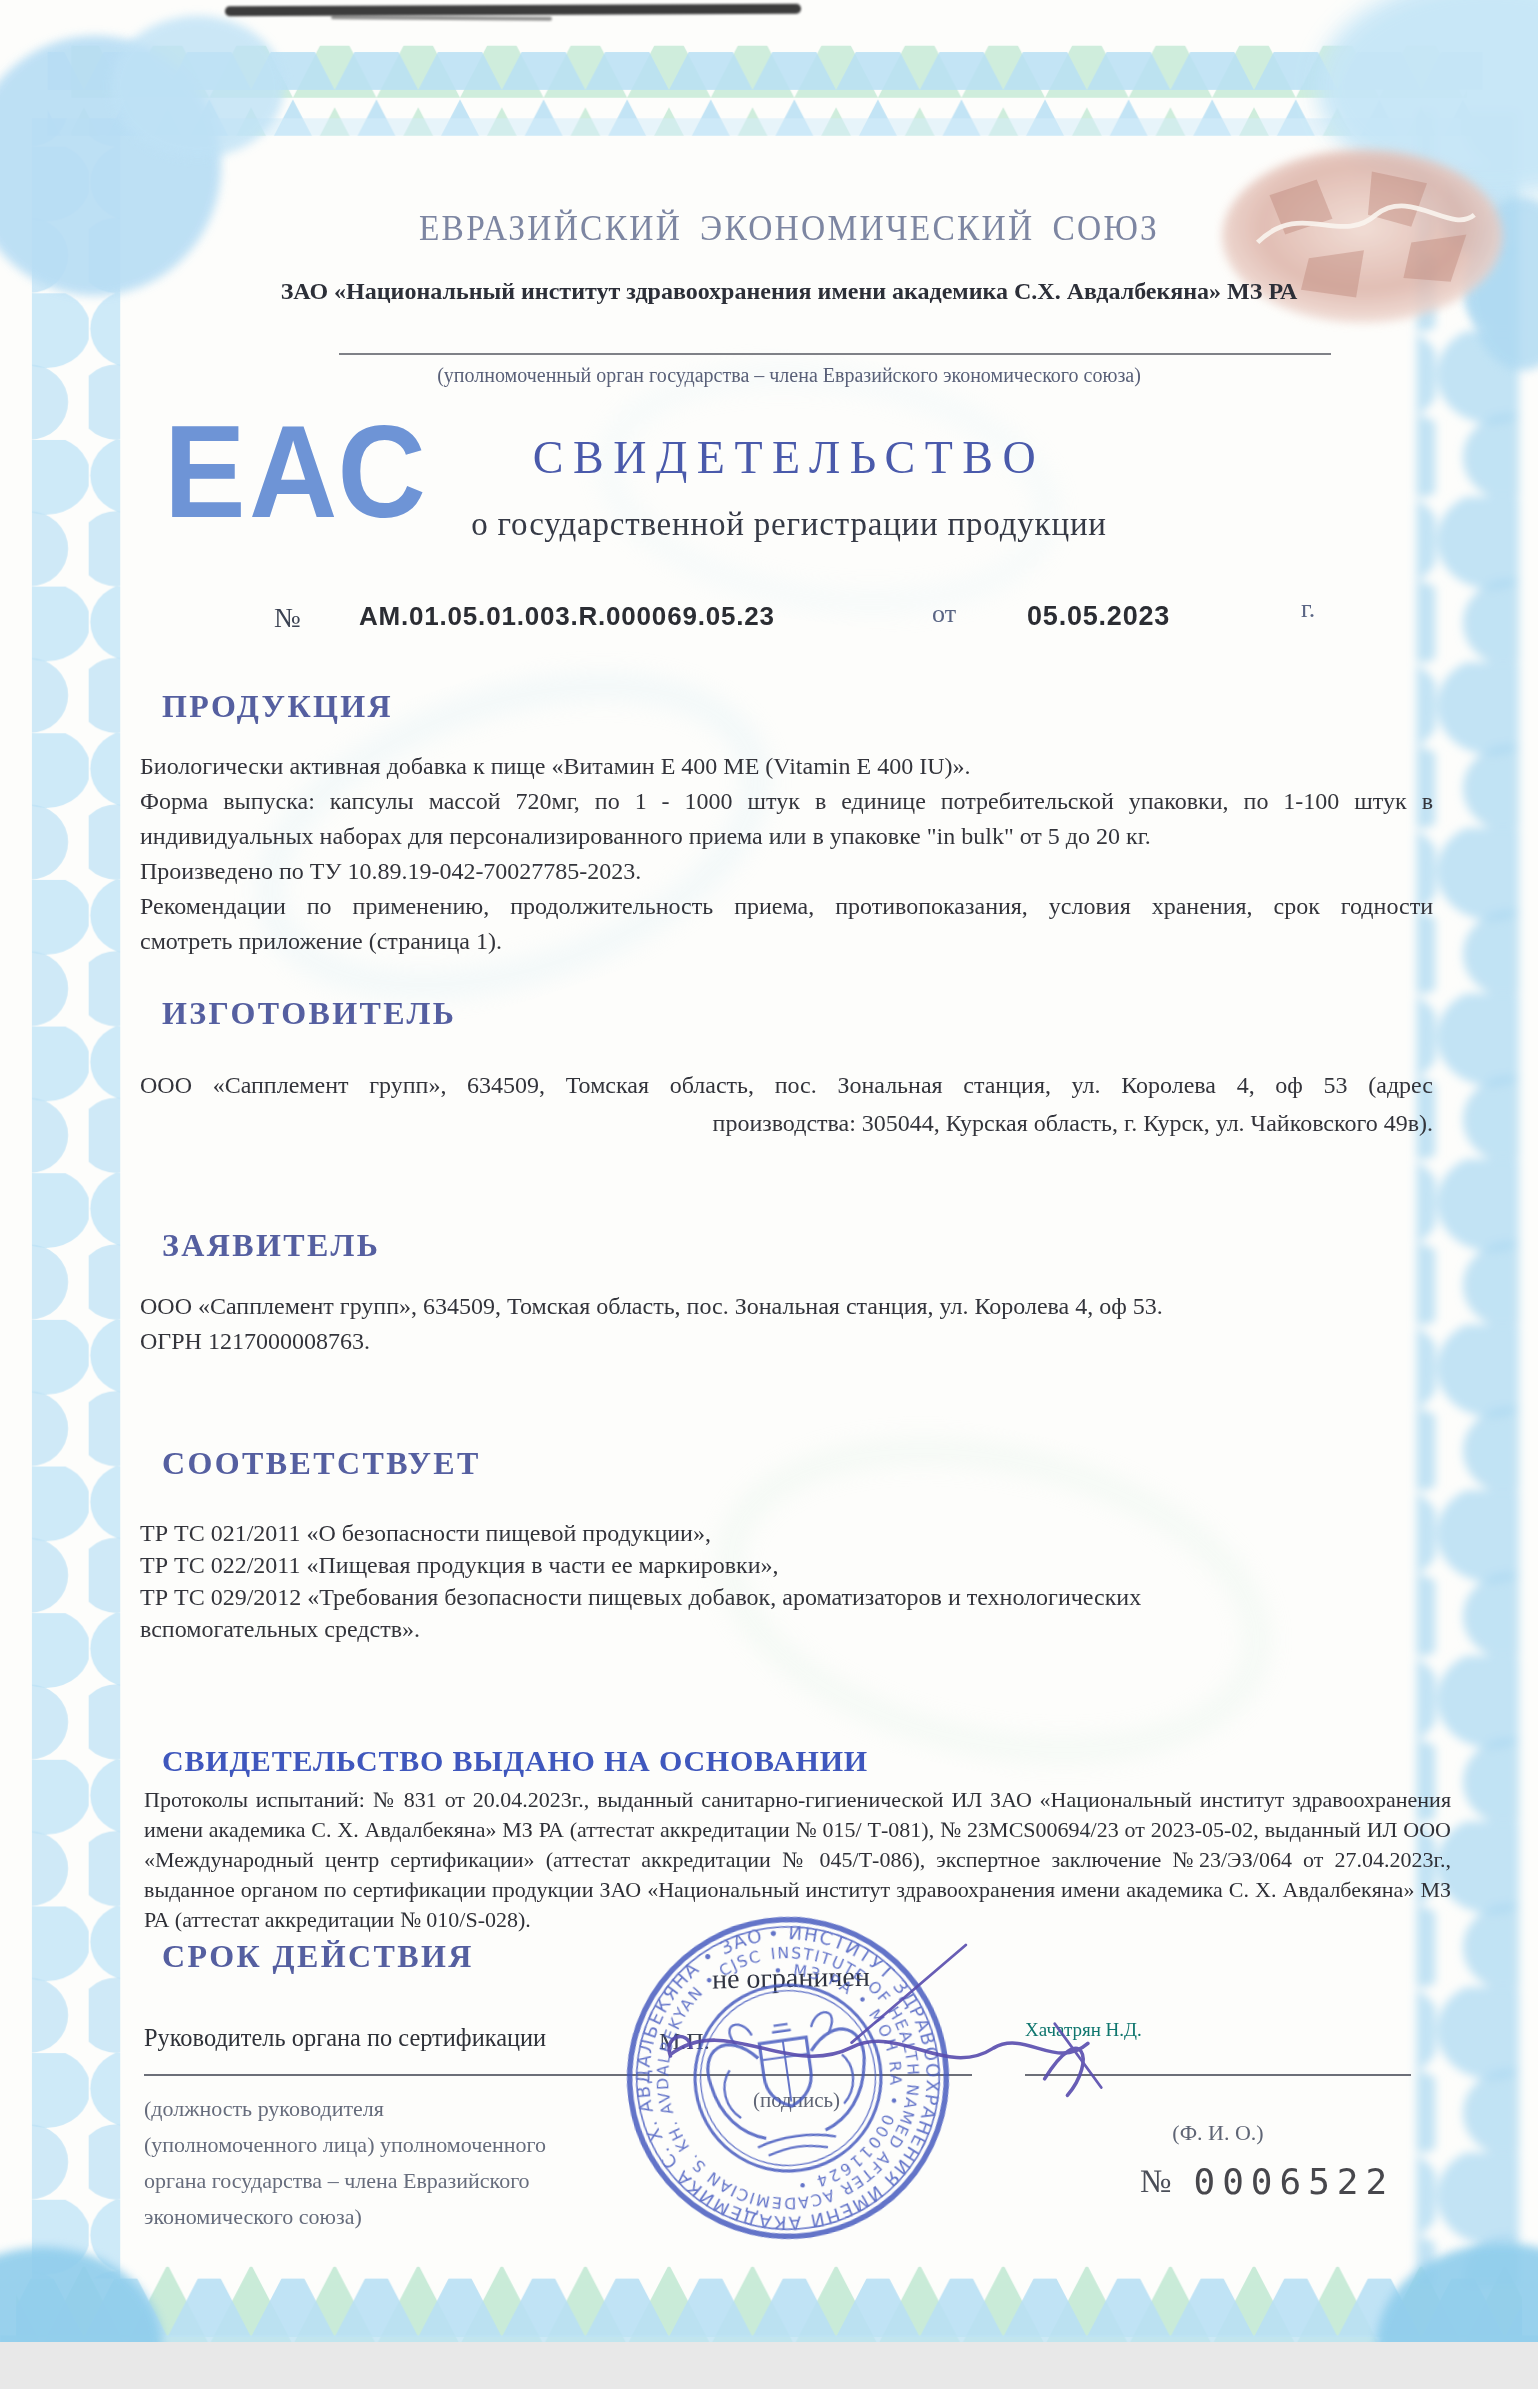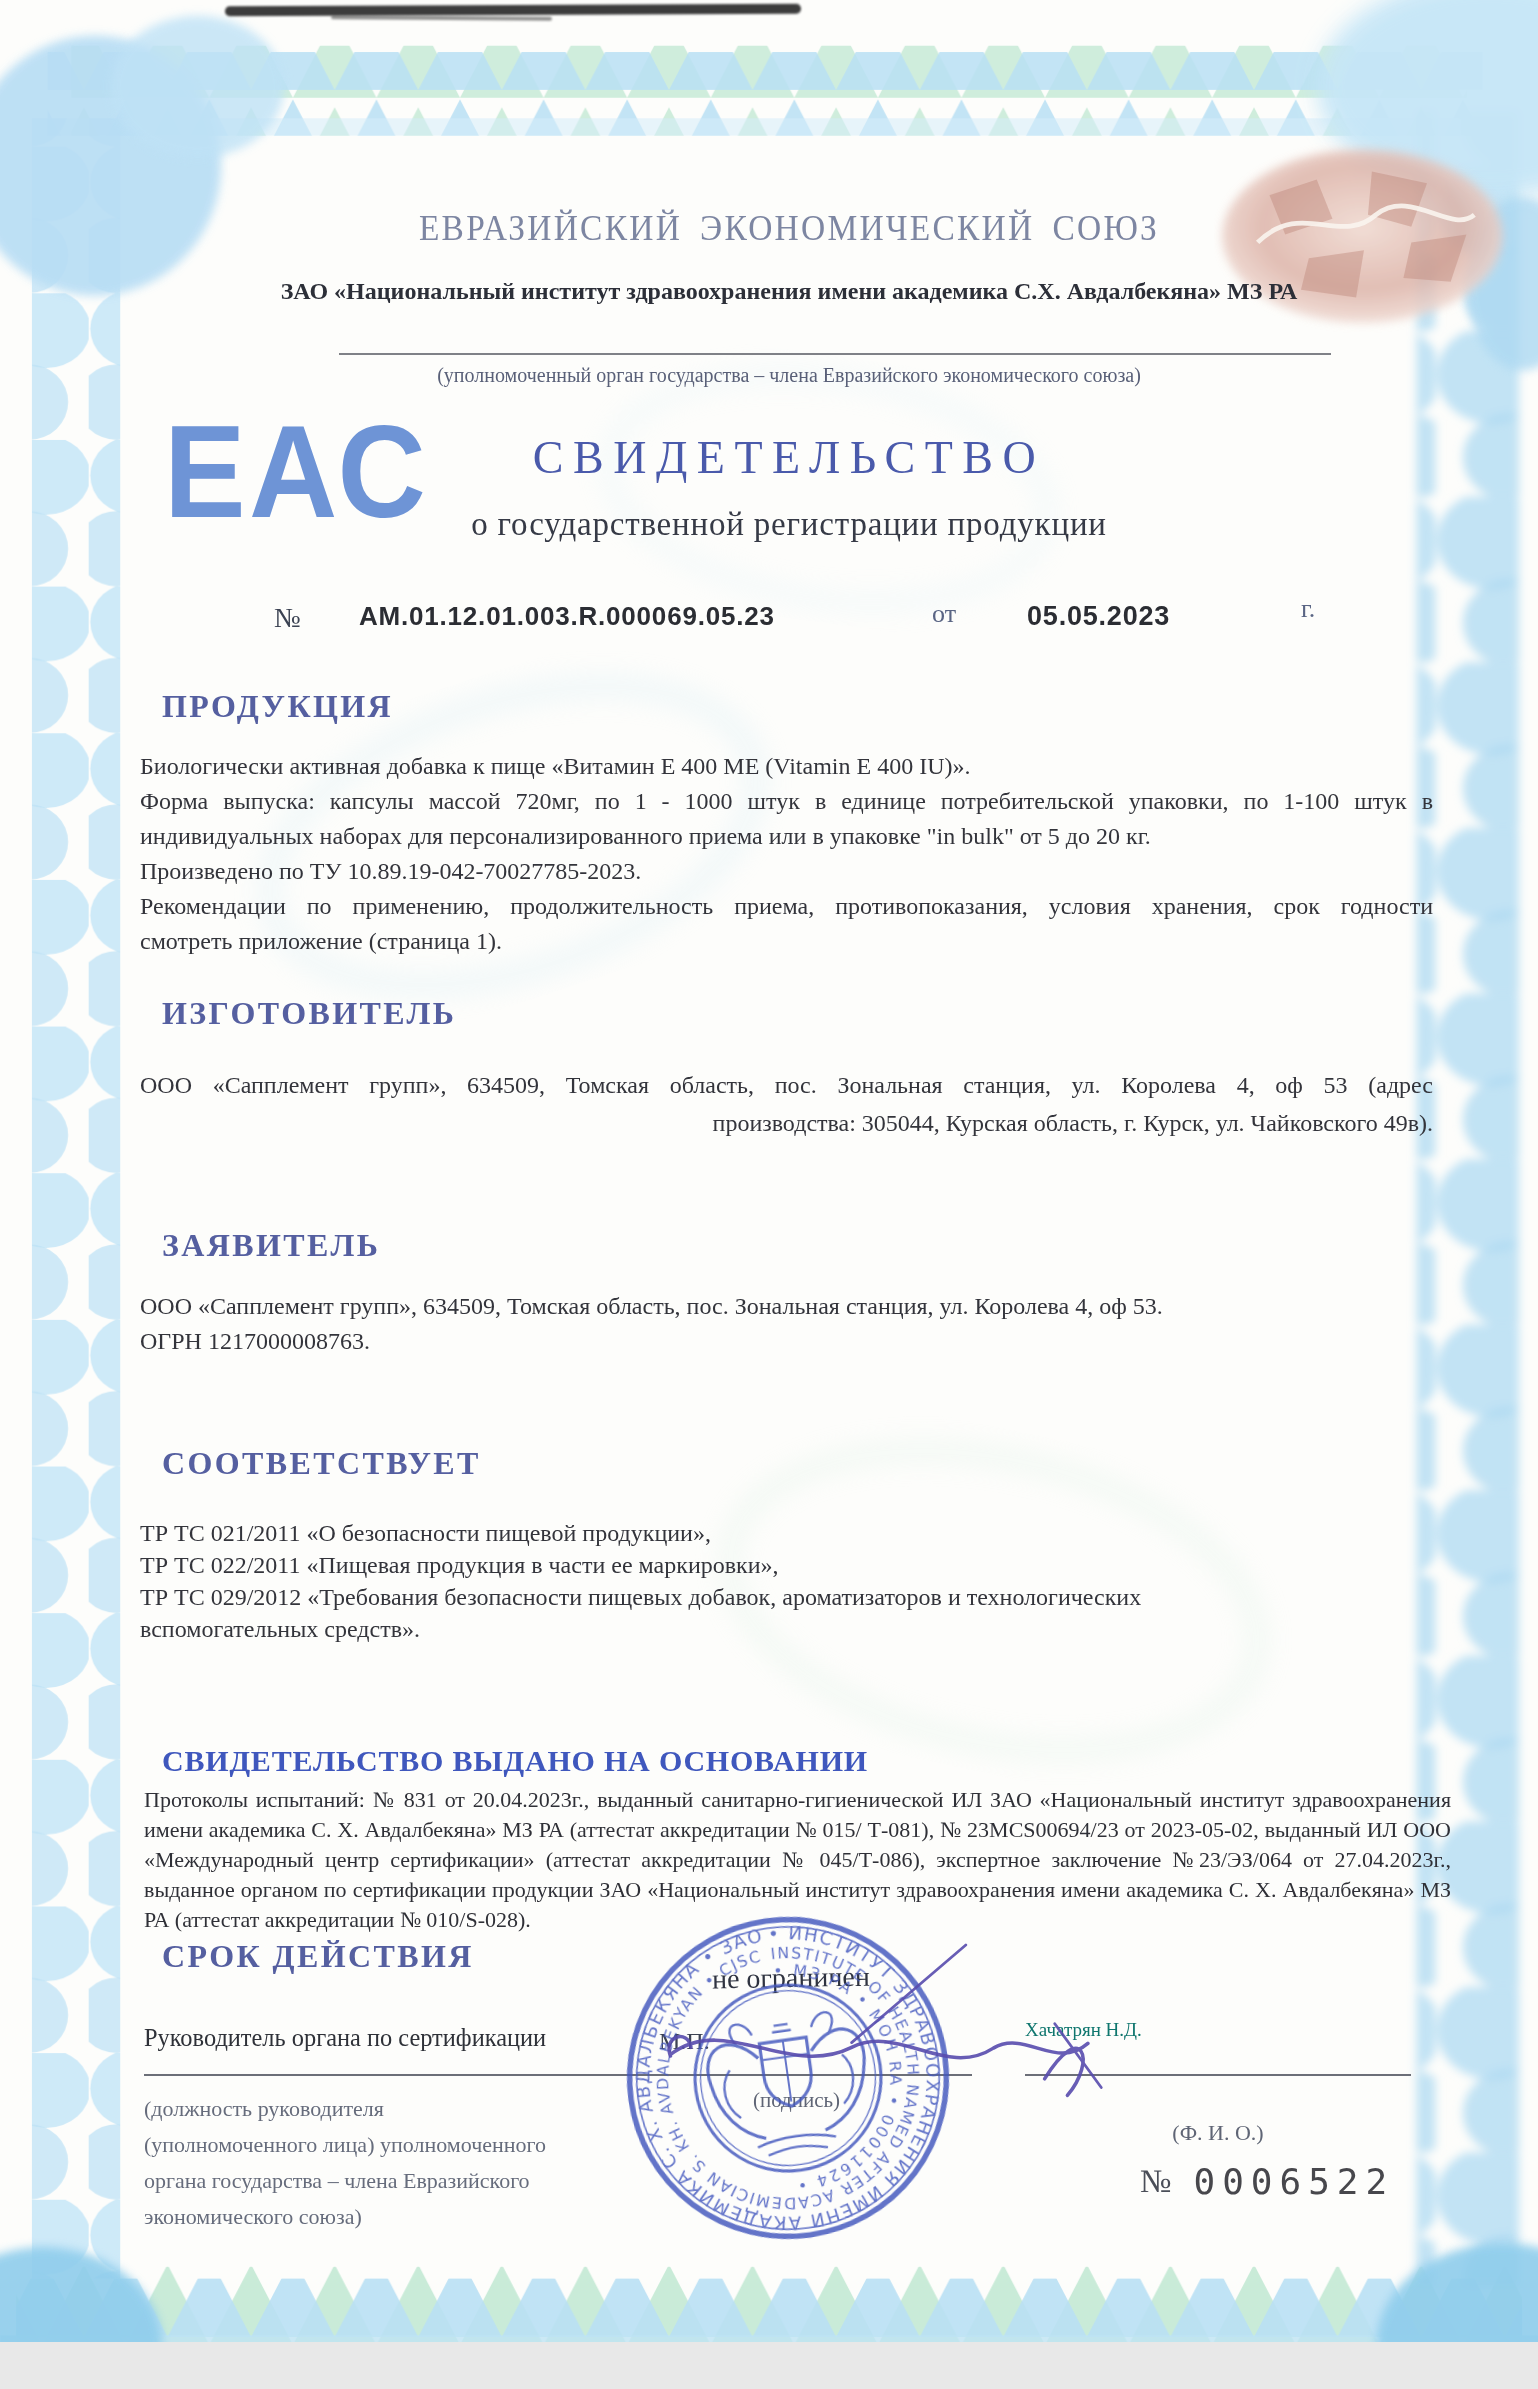--- a/index.html
+++ b/index.html
@@ -144,21 +144,21 @@
     <div class="hrule"></div>
     <div class="centerband abs orgnote" style="top:364px;">(уполномоченный орган государства – члена Евразийского экономического союза)</div>
 
     <div class="eac">ЕАС</div>
 
     <div class="centerband abs doc-title" style="top:431px;">СВИДЕТЕЛЬСТВО</div>
     <div class="centerband abs doc-subtitle" style="top:506px;">о государственной регистрации продукции</div>
 
     <div class="numrow">
       <span class="num-label">№</span>
-      <span class="num-value">AM.01.12.01.003.R.000069.05.23</span>
+      <span class="num-value">AM.01.05.01.003.R.000069.05.23</span>
       <span class="date-prefix">от</span>
       <span class="date-value">05.05.2023</span>
       <span class="date-suffix">г.</span>
     </div>
 
     <div class="sec-head" style="top:688px;">ПРОДУКЦИЯ</div>
     <div class="body-block lh44" style="top:749px;">
       <div class="bline">Биологически активная добавка к пище «Витамин Е 400 МЕ (Vitamin E 400 IU)».</div>
       <div class="bline just">Форма выпуска: капсулы массой 720мг, по 1 - 1000 штук в единице потребительской упаковки, по 1-100 штук в</div>
       <div class="bline">индивидуальных наборах для персонализированного приема или в упаковке "in bulk" от 5 до 20 кг.</div>

